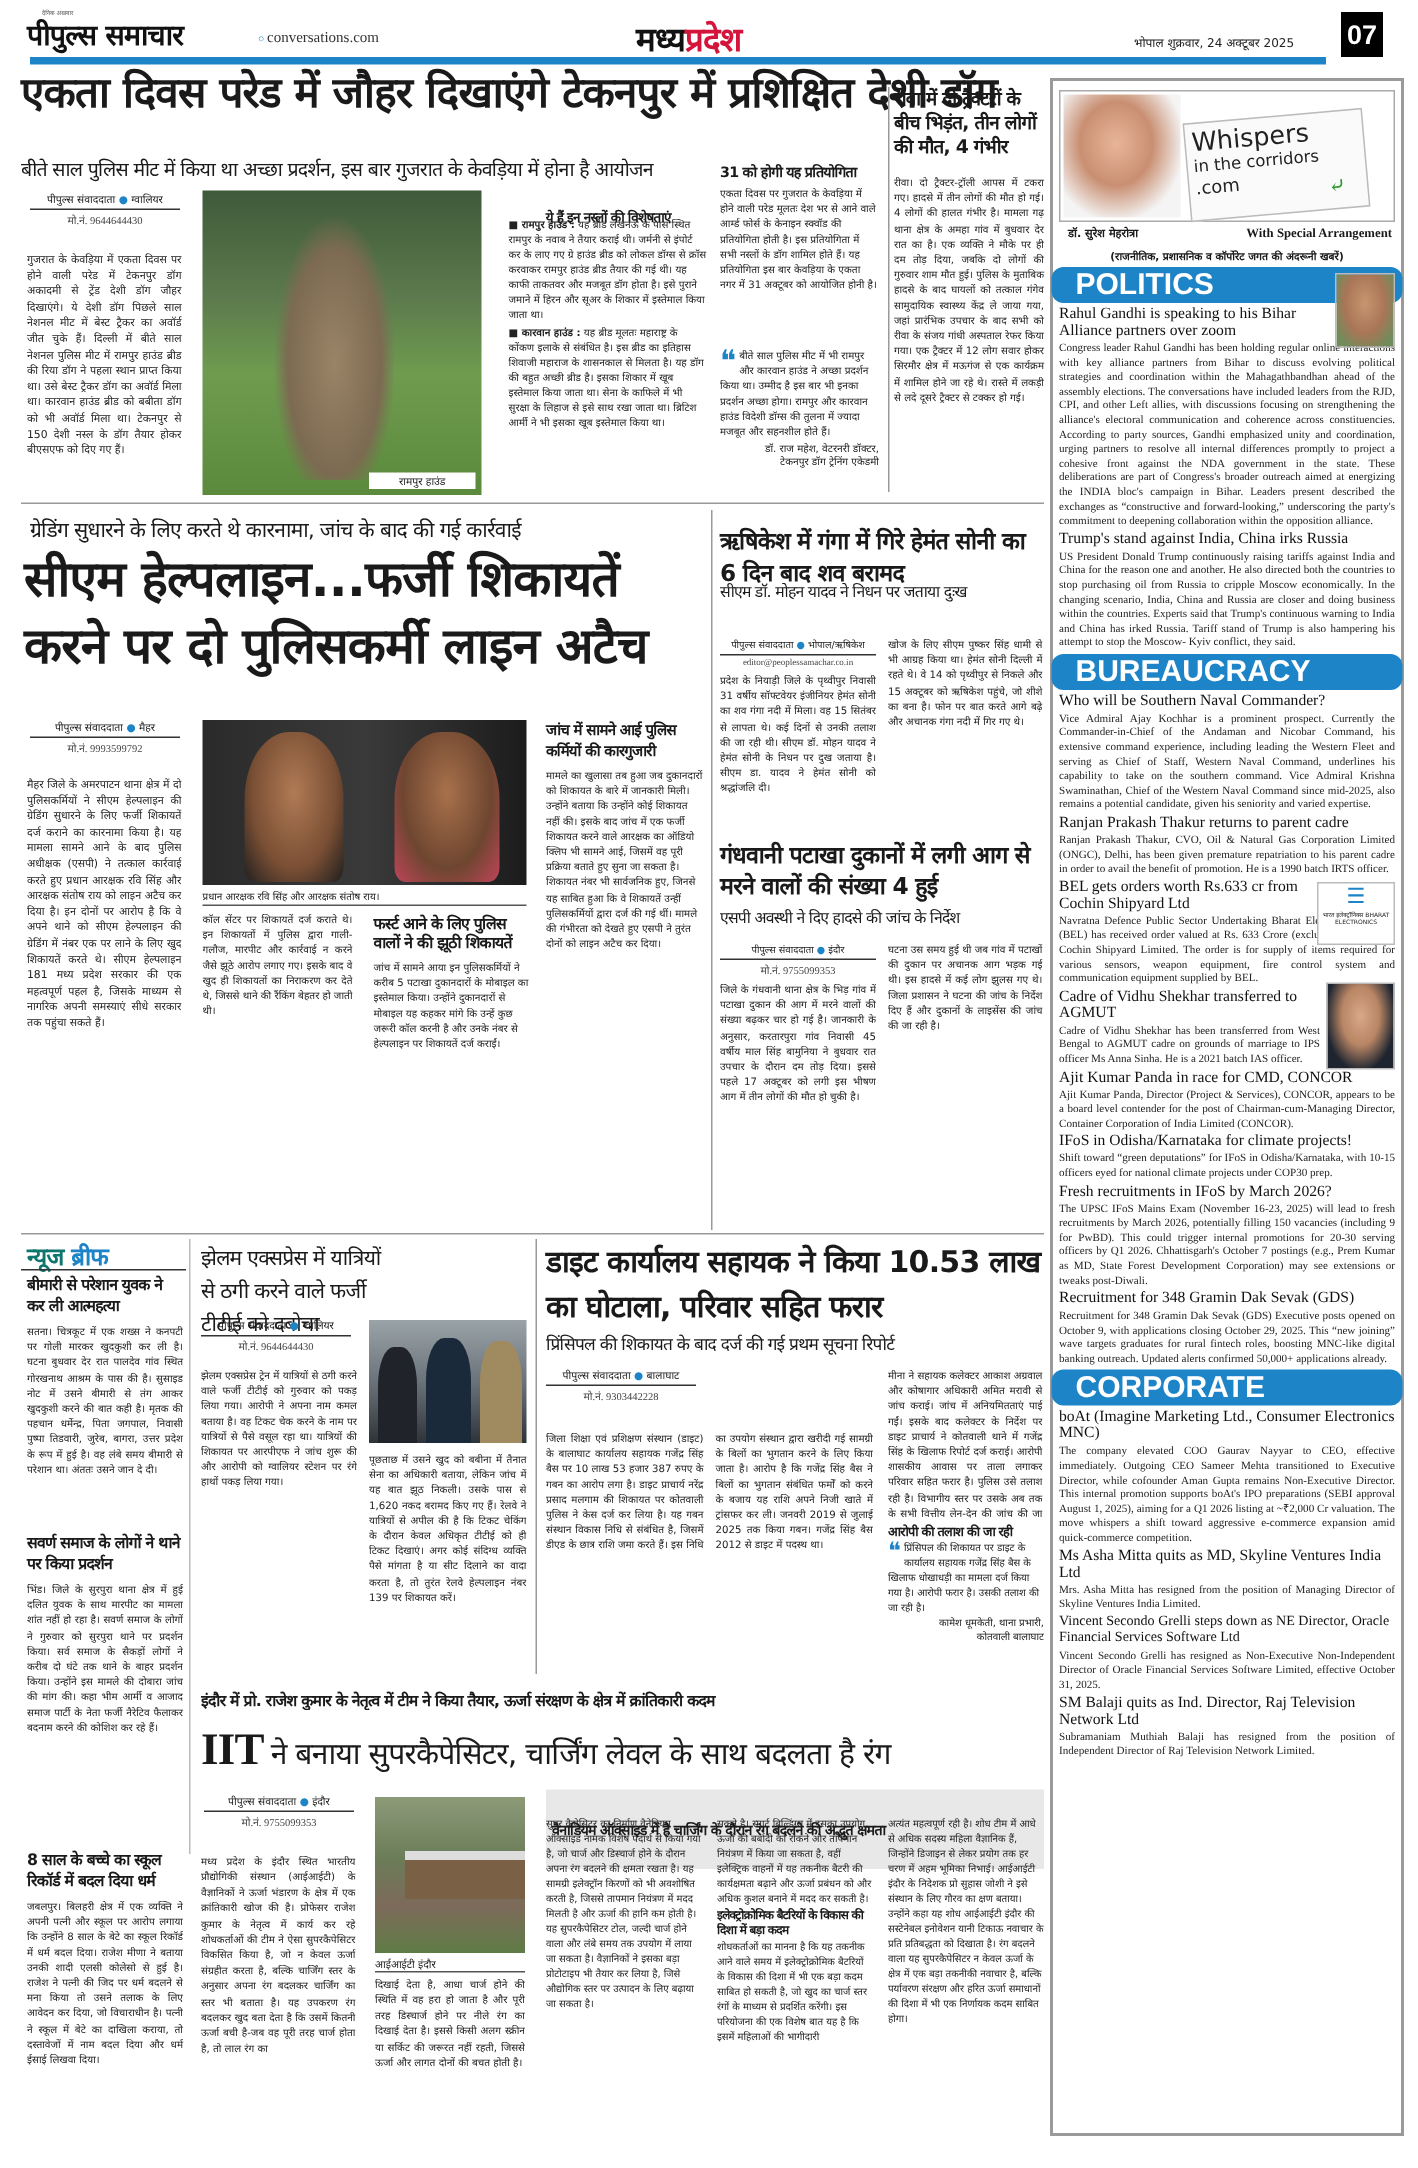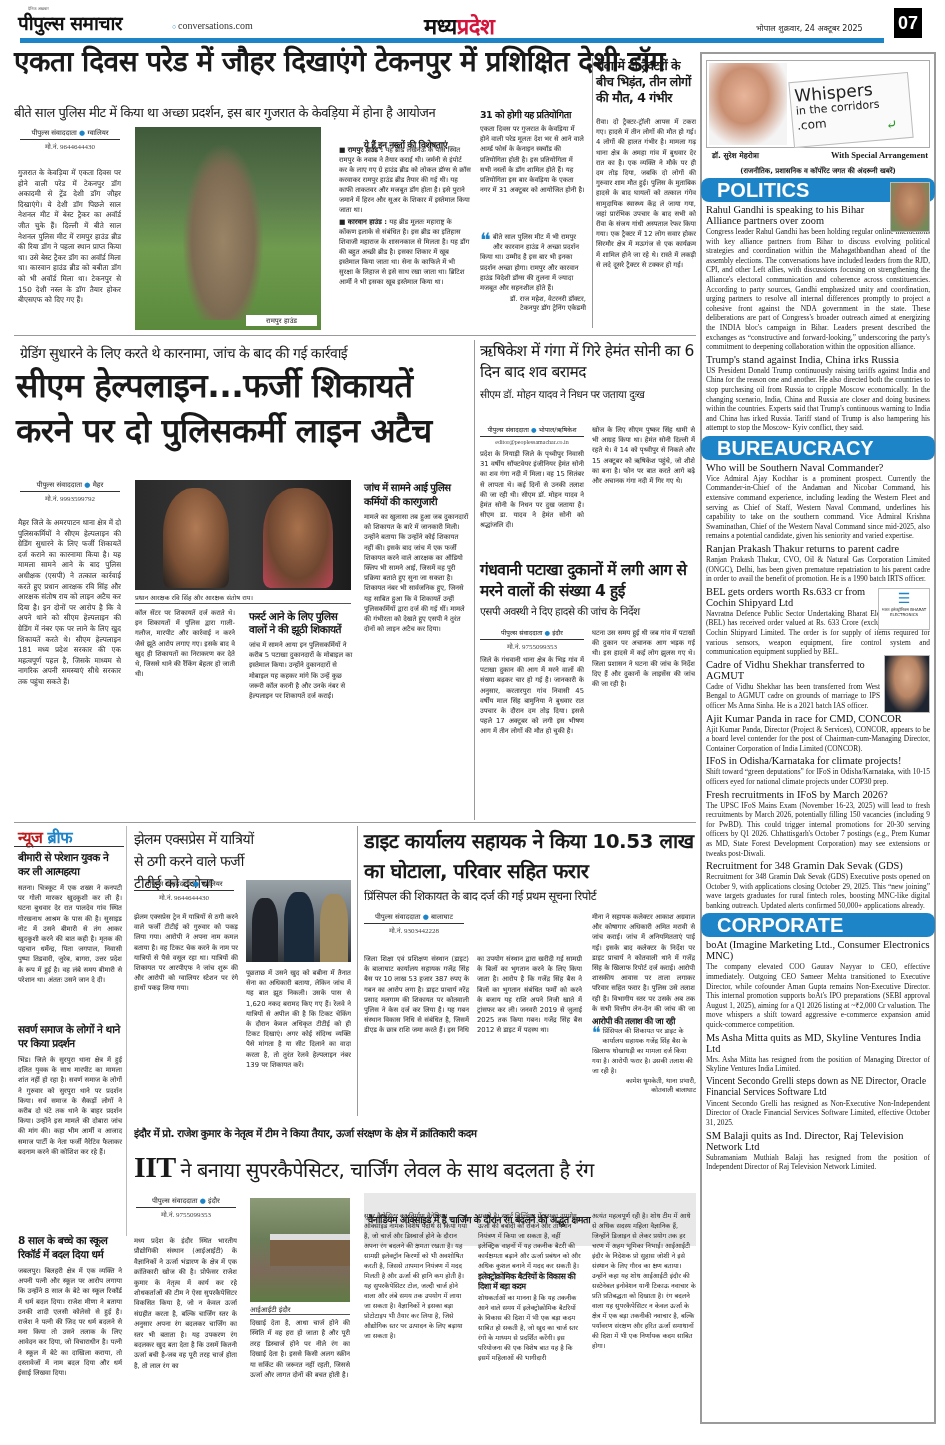--- a/index.html
+++ b/index.html
@@ -86,42 +86,42 @@
   <div class="abs" style="left:128px;top:8px;width:70px;height:100px;border-radius:45% 45% 10% 10%;background:radial-gradient(ellipse at 50% 40%,#a8714c 0%,#6e4630 60%,#c0445a 100%);"></div>
 </div>
 <div class="abs" style="left:135px;top:593px;width:216px;font-size:6.6px;font-family:'DejaVu Sans',sans-serif;border-bottom:1px solid #555;padding-bottom:1px;">प्रधान आरक्षक रवि सिंह और आरक्षक संतोष राय।</div>
 <p class="body abs" style="left:135px;top:608px;width:100px;height:210px;overflow:hidden;font-size:6.8px;line-height:10.2px;">कॉल सेंटर पर शिकायतें दर्ज कराते थे। इन शिकायतों में पुलिस द्वारा गाली-गलौज, मारपीट और कार्रवाई न करने जैसे झूठे आरोप लगाए गए। इसके बाद वे खुद ही शिकायतों का निराकरण कर देते थे, जिससे थाने की रैंकिंग बेहतर हो जाती थी।</p>
 <div class="abs hindi-h" style="left:249px;top:610px;width:105px;font-size:10.5px;line-height:13px;font-weight:bold;">फर्स्ट आने के लिए पुलिस वालों ने की झूठी शिकायतें</div>
 <p class="body abs" style="left:249px;top:640px;width:105px;height:178px;overflow:hidden;font-size:6.8px;line-height:10.2px;text-align:left;">जांच में सामने आया इन पुलिसकर्मियों ने करीब 5 पटाखा दुकानदारों के मोबाइल का इस्तेमाल किया। उन्होंने दुकानदारों से मोबाइल यह कहकर मांगे कि उन्हें कुछ जरूरी कॉल करनी है और उनके नंबर से हेल्पलाइन पर शिकायतें दर्ज कराईं।</p>
 <div class="abs hindi-h" style="left:364px;top:481px;width:105px;font-size:10px;line-height:14px;font-weight:bold;">जांच में सामने आई पुलिस कर्मियों की कारगुजारी</div>
 <p class="body abs" style="left:364px;top:512px;width:105px;height:305px;overflow:hidden;font-size:6.8px;line-height:10.2px;text-align:left;">मामले का खुलासा तब हुआ जब दुकानदारों को शिकायत के बारे में जानकारी मिली। उन्होंने बताया कि उन्होंने कोई शिकायत नहीं की। इसके बाद जांच में एक फर्जी शिकायत करने वाले आरक्षक का ऑडियो क्लिप भी सामने आई, जिसमें वह पूरी प्रक्रिया बताते हुए सुना जा सकता है। शिकायत नंबर भी सार्वजनिक हुए, जिनसे यह साबित हुआ कि वे शिकायतें उन्हीं पुलिसकर्मियों द्वारा दर्ज की गई थीं। मामले की गंभीरता को देखते हुए एसपी ने तुरंत दोनों को लाइन अटैच कर दिया।</p>
 
 <div class="rule-v" style="left:474px;top:340px;height:480px;"></div>
-<div class="abs hindi-h" style="left:480px;top:341px;width:215px;font-size:15.5px;line-height:21px;font-weight:normal;">ऋषिकेश में गंगा में गिरे हेमंत सोनी का 6 दिन बाद शव बरामद</div>
+<div class="abs hindi-h" style="left:480px;top:351px;width:215px;font-size:15.5px;line-height:21px;font-weight:bold;">ऋषिकेश में गंगा में गिरे हेमंत सोनी का 6 दिन बाद शव बरामद</div>
 <div class="abs hindi-h" style="left:480px;top:387px;width:215px;font-size:10.5px;white-space:nowrap;">सीएम डॉ. मोहन यादव ने निधन पर जताया दुःख</div>
 <div class="abs" style="left:480px;top:425px;width:104px;">
   <div class="byline" style="font-size:6.4px;"><span>पीपुल्स संवाददाता</span> <span class="dot">●</span> <span>भोपाल/ऋषिकेश</span></div>
   <div class="mob" style="font-size:6px;">editor@peoplessamachar.co.in</div>
 </div>
 <p class="body abs" style="left:480px;top:449px;width:104px;height:92px;overflow:hidden;font-size:6.8px;line-height:10.2px;">प्रदेश के नियाड़ी जिले के पृथ्वीपुर निवासी 31 वर्षीय सॉफ्टवेयर इंजीनियर हेमंत सोनी का शव गंगा नदी में मिला। वह 15 सितंबर से लापता थे। कई दिनों से उनकी तलाश की जा रही थी। सीएम डॉ. मोहन यादव ने हेमंत सोनी के निधन पर दुख जताया है। सीएम डा. यादव ने हेमंत सोनी को श्रद्धांजलि दी।</p>
 <p class="body abs" style="left:592px;top:425px;width:103px;height:116px;overflow:hidden;font-size:6.8px;line-height:10.2px;">खोज के लिए सीएम पुष्कर सिंह धामी से भी आग्रह किया था। हेमंत सोनी दिल्ली में रहते थे। वे 14 को पृथ्वीपुर से निकले और 15 अक्टूबर को ऋषिकेश पहुंचे, जो शीशे का बना है। फोन पर बात करते आगे बढ़े और अचानक गंगा नदी में गिर गए थे।</p>
 
 <div class="abs hindi-h" style="left:480px;top:560px;width:215px;font-size:15.5px;line-height:21px;font-weight:bold;">गंधवानी पटाखा दुकानों में लगी आग से मरने वालों की संख्या 4 हुई</div>
 <div class="abs hindi-h" style="left:480px;top:604px;width:215px;font-size:10.5px;white-space:nowrap;">एसपी अवस्थी ने दिए हादसे की जांच के निर्देश</div>
 <div class="abs" style="left:480px;top:628px;width:104px;">
   <div class="byline" style="font-size:6.4px;"><span>पीपुल्स संवाददाता</span> <span class="dot">●</span> <span>इंदौर</span></div>
   <div class="mob">मो.नं. 9755099353</div>
 </div>
 <p class="body abs" style="left:480px;top:655px;width:104px;height:162px;overflow:hidden;font-size:6.8px;line-height:10.2px;">जिले के गंधवानी थाना क्षेत्र के भिड़ गांव में पटाखा दुकान की आग में मरने वालों की संख्या बढ़कर चार हो गई है। जानकारी के अनुसार, करतारपुरा गांव निवासी 45 वर्षीय माल सिंह बामुनिया ने बुधवार रात उपचार के दौरान दम तोड़ दिया। इससे पहले 17 अक्टूबर को लगी इस भीषण आग में तीन लोगों की मौत हो चुकी है।</p>
 <p class="body abs" style="left:592px;top:628px;width:103px;height:190px;overflow:hidden;font-size:6.8px;line-height:10.2px;">घटना उस समय हुई थी जब गांव में पटाखों की दुकान पर अचानक आग भड़क गई थी। इस हादसे में कई लोग झुलस गए थे। जिला प्रशासन ने घटना की जांच के निर्देश दिए हैं और दुकानों के लाइसेंस की जांच की जा रही है।</p>
 
 <div class="rule-h" style="left:14px;top:822px;width:682px;"></div>
 
 <div class="abs hindi-h" style="left:18px;top:826px;font-size:16px;font-weight:bold;">
-  <span style="color:#b91c1c;">न्यूज</span> <span style="color:#1e84c8;">ब्रीफ</span>
+  <span style="color:#0f766e;">न्यूज</span> <span style="color:#1e84c8;">ब्रीफ</span>
 </div>
 <div class="rule-h" style="left:14px;top:846px;width:110px;background:#333;"></div>
 <div class="rule-v" style="left:126px;top:826px;height:410px;background:#bbb;"></div>
 
 <div class="abs" style="left:18px;top:850px;width:104px;">
   <div class="hindi-h" style="font-size:10.5px;line-height:14px;font-weight:bold;">बीमारी से परेशान युवक ने कर ली आत्महत्या</div>
   <p class="body" style="margin-top:5px;font-size:6.8px;line-height:10.2px;">सतना। चित्रकूट में एक शख्स ने कनपटी पर गोली मारकर खुदकुशी कर ली है। घटना बुधवार देर रात पालदेव गांव स्थित गोरखनाथ आश्रम के पास की है। सुसाइड नोट में उसने बीमारी से तंग आकर खुदकुशी करने की बात कही है। मृतक की पहचान धर्मेन्द्र, पिता जगपाल, निवासी पुष्पा तिडवारी, जुरेब, बागरा, उत्तर प्रदेश के रूप में हुई है। वह लंबे समय बीमारी से परेशान था। अंततः उसने जान दे दी।</p>
 </div>
 <div class="abs" style="left:18px;top:1022px;width:104px;">
   <div class="hindi-h" style="font-size:10.5px;line-height:14px;font-weight:bold;">सवर्ण समाज के लोगों ने थाने पर किया प्रदर्शन</div>

